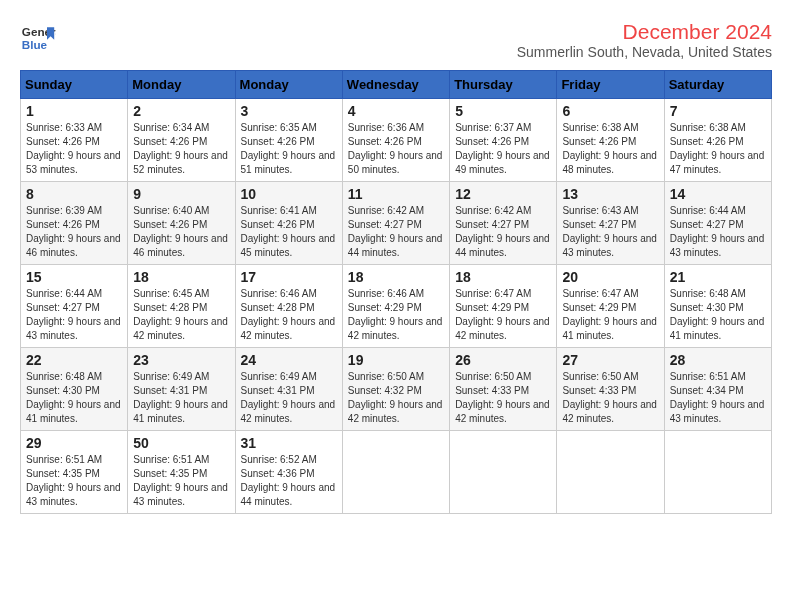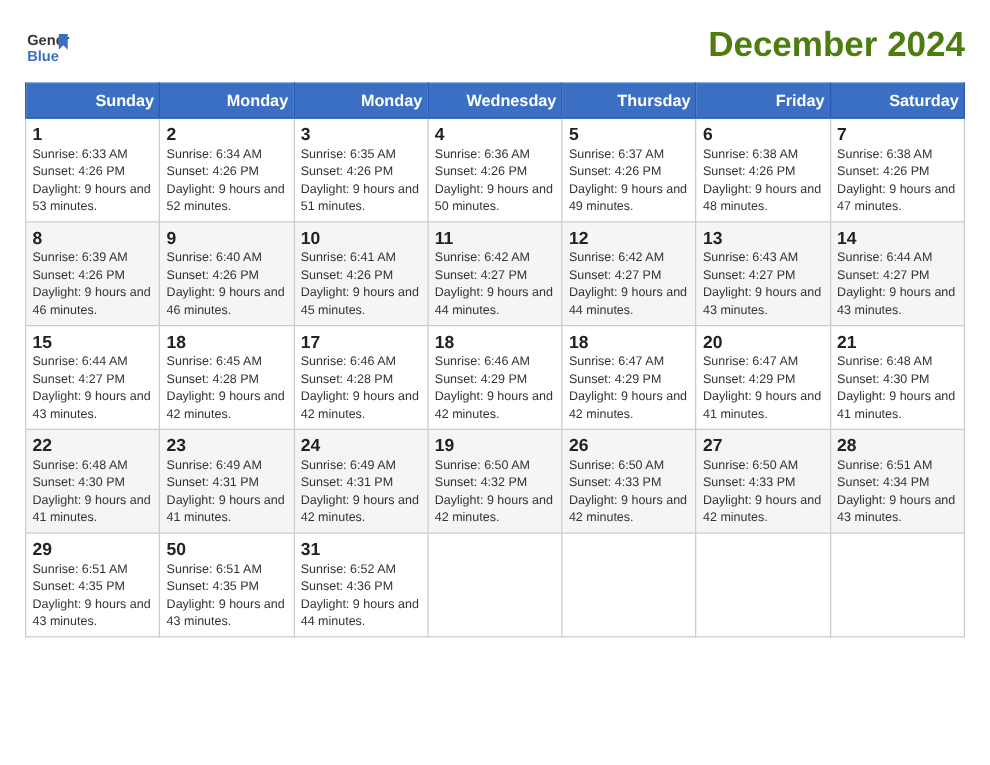--- a/index.html
+++ b/index.html
@@ -22,38 +22,38 @@
       gap: 4px;
     }
     .logo-icon {
       width: 36px;
       height: 36px;
     }
     .title-block {
       text-align: right;
     }
     .month-title {
-      font-size: 28px;
-      color: #4d7c0f;
-      font-weight: bold;
+      font-size: 21px;
+      color: #ef4444;
+      font-weight: normal;
     }
     .subtitle {
       font-size: 14px;
       color: #555;
     }
     .calendar {
       width: 100%;
       border-collapse: collapse;
       font-size: 11px;
     }
     .calendar th {
       background: #3a6fc4;
-      color: #ffffff;
+      color: #000000;
       padding: 6px 4px;
-      text-align: right;
+      text-align: left;
       font-size: 13px;
       font-weight: bold;
       border: 1px solid #2a5ab4;
     }
     .calendar td {
       border: 1px solid #ccc;
       vertical-align: top;
       padding: 4px 5px;
       width: 14.28%;
       min-height: 80px;
@@ -84,20 +84,21 @@
 <div class="header">
   <div class="logo">
     <svg class="logo-icon" viewBox="0 0 40 40">
       <text x="2" y="18" font-size="13" font-weight="bold" fill="#333" font-family="Arial">General</text>
       <text x="2" y="32" font-size="13" font-weight="bold" fill="#3a6fc4" font-family="Arial">Blue</text>
       <polygon points="30,8 38,8 38,22 34,18 30,22" fill="#3a6fc4"></polygon>
     </svg>
   </div>
   <div class="title-block">
     <div class="month-title">December 2024</div>
+    <div class="subtitle">Summerlin South, Nevada, United States</div>
   </div>
 </div>
 
 <table class="calendar">
   <thead>
     <tr>
     <th>Sunday</th>
         <th>Monday</th>
         <th>Monday</th>
         <th>Wednesday</th>

